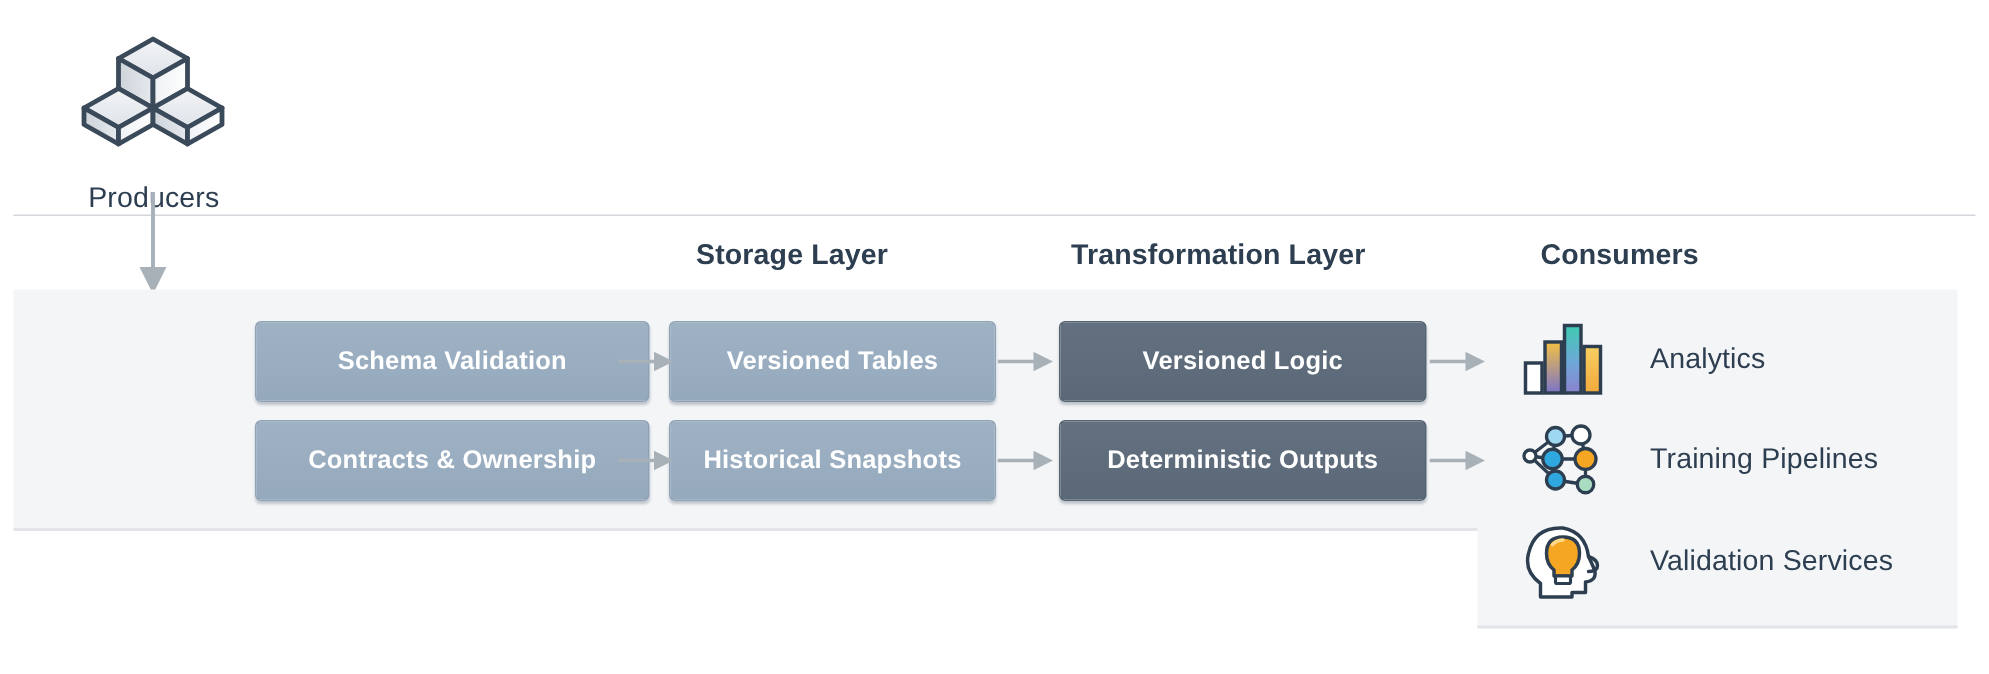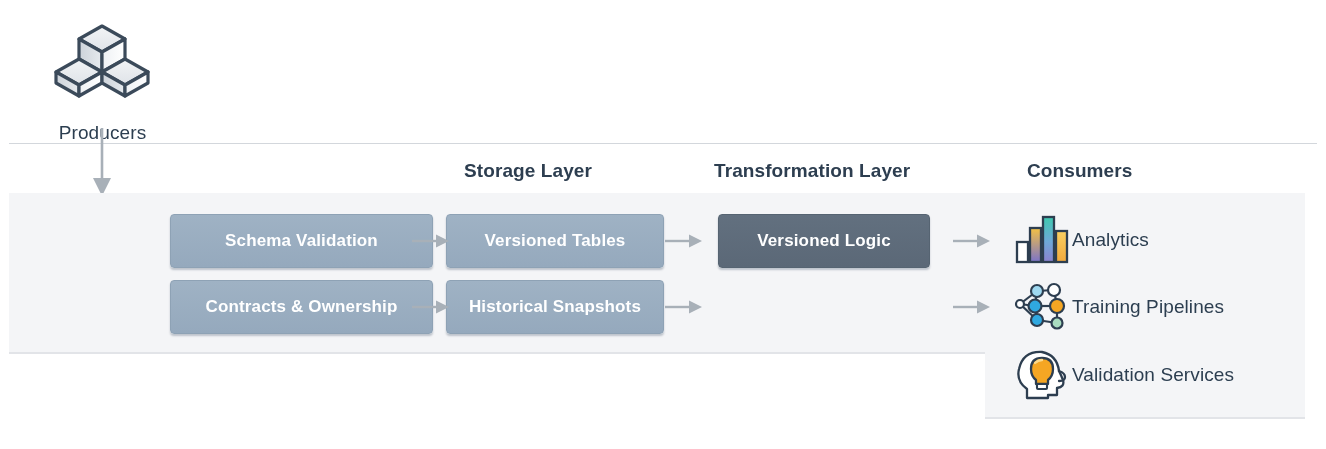--- a/index.html
+++ b/index.html
@@ -142,42 +142,42 @@
     background: linear-gradient(180deg, #62707f 0%, #5b6877 100%);
     border: 1px solid #566472;
   }
 
   
   .r0 { top: 214px; height: 54px; }
   .r1 { top: 280px; height: 54px; }
 
   .c-ing  { left: 170px; width: 263px; }
   .c-sto  { left: 446px; width: 218px; }
-  .c-tra  { left: 706px; width: 212px; margin-left: 12px; }
+  .c-tra  { left: 706px; width: 245px; }
 
   
   .harrow {
     position: absolute;
     width: 38px;
     height: 18px;
   }
   .a-ing-sto-0 { left: 412px; top: 232px; }
   .a-ing-sto-1 { left: 412px; top: 298px; }
   .a-sto-tra-0 { left: 665px; top: 232px; }
   .a-sto-tra-1 { left: 665px; top: 298px; }
   .a-tra-con-0 { left: 953px; top: 232px; }
   .a-tra-con-1 { left: 953px; top: 298px; }
 
   
   .consumer-row {
     position: absolute;
     left: 1013px;
     display: flex;
     align-items: center;
-    gap: 1px;
+    gap: 29px;
     height: 56px;
   }
   .consumer-row.cr0 { top: 212px; }
   .consumer-row.cr1 { top: 279px; }
   .consumer-row.cr2 { top: 347px; }
   .consumer-icon {
     width: 58px;
     height: 56px;
     flex: 0 0 58px;
     display: block;
@@ -248,20 +248,21 @@
   <div class="consumers-panel"></div>
   <div class="consumers-panel-shadow"></div>
 
   <div class="pbox light c-ing r0">Schema Validation</div>
   <div class="pbox light c-ing r1">Contracts &amp; Ownership</div>
 
   <div class="pbox light c-sto r0">Versioned Tables</div>
   <div class="pbox light c-sto r1">Historical Snapshots</div>
 
   <div class="pbox dark c-tra r0">Versioned Logic</div>
+  <div class="pbox dark c-tra r1">Deterministic Outputs</div>
 
   <span class="harrow a-ing-sto-0">
     <svg viewBox="0 0 38 18" width="38" height="18" xmlns="http://www.w3.org/2000/svg">
       <line x1="0" y1="9" x2="25" y2="9" stroke="#a8b0b8" stroke-width="2.4"></line>
       <polygon points="37,9 24,2.5 24,15.5" fill="#a8b0b8"></polygon>
     </svg>
   </span>
   <span class="harrow a-ing-sto-1">
     <svg viewBox="0 0 38 18" width="38" height="18" xmlns="http://www.w3.org/2000/svg">
       <line x1="0" y1="9" x2="25" y2="9" stroke="#a8b0b8" stroke-width="2.4"></line>

